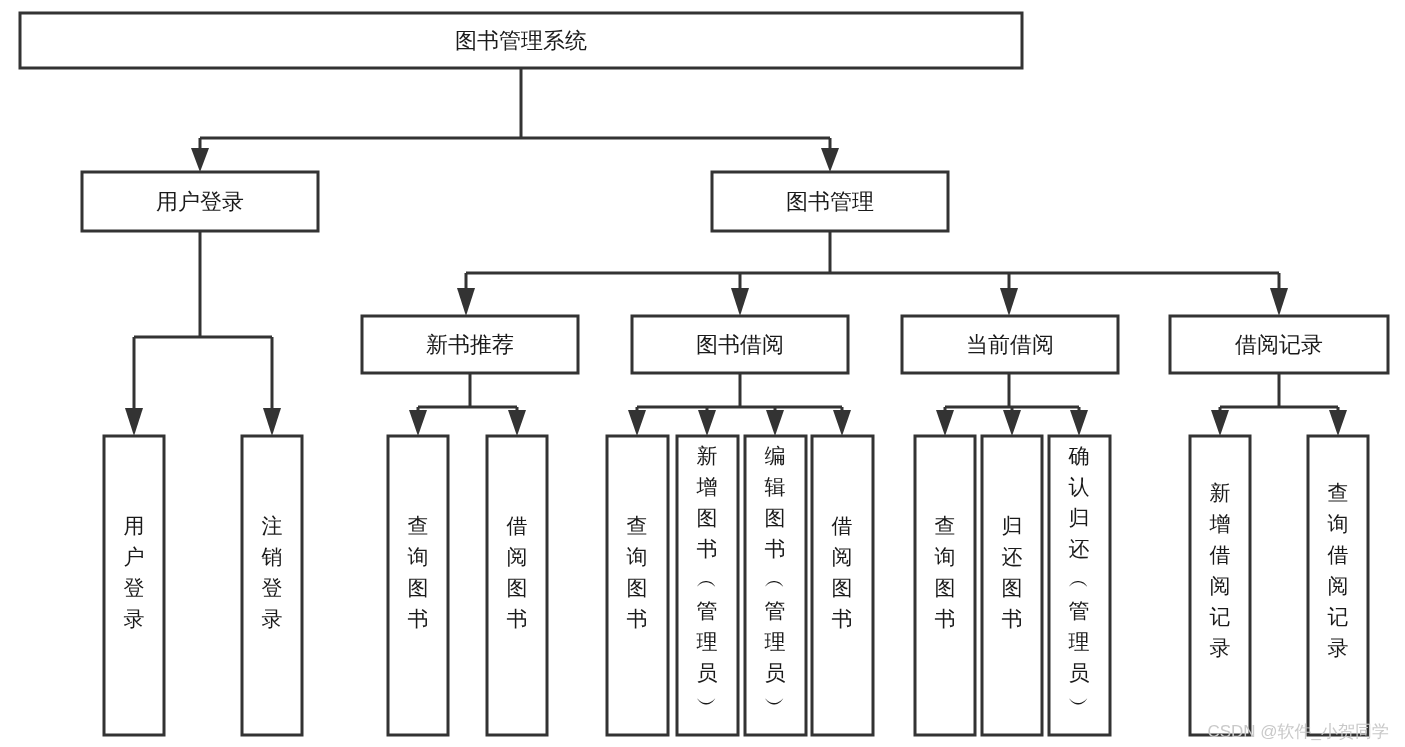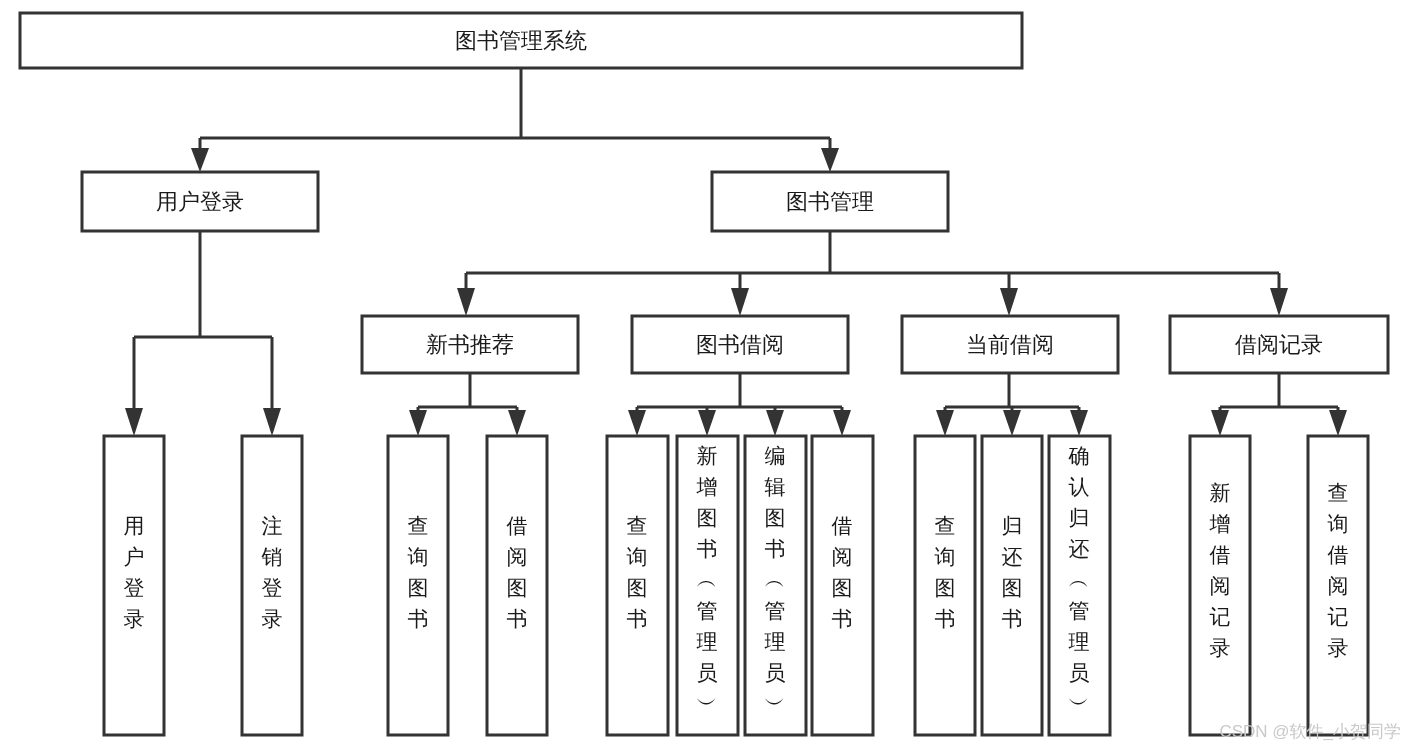--- a/index.html
+++ b/index.html
@@ -41,21 +41,21 @@
     stroke: #333333;
     stroke-width: 3;
     fill: none;
   }
   .arrow-head {
     fill: #333333;
     stroke: none;
   }
   .watermark {
     position: absolute;
-    right: 4px;
+    right: 16px;
     bottom: 4px;
     font-family: "Liberation Sans", "DejaVu Sans", sans-serif;
     font-size: 17px;
     color: #c9c9c9;
     white-space: nowrap;
     user-select: none;
   }
 </style>
 </head>
 <body>

